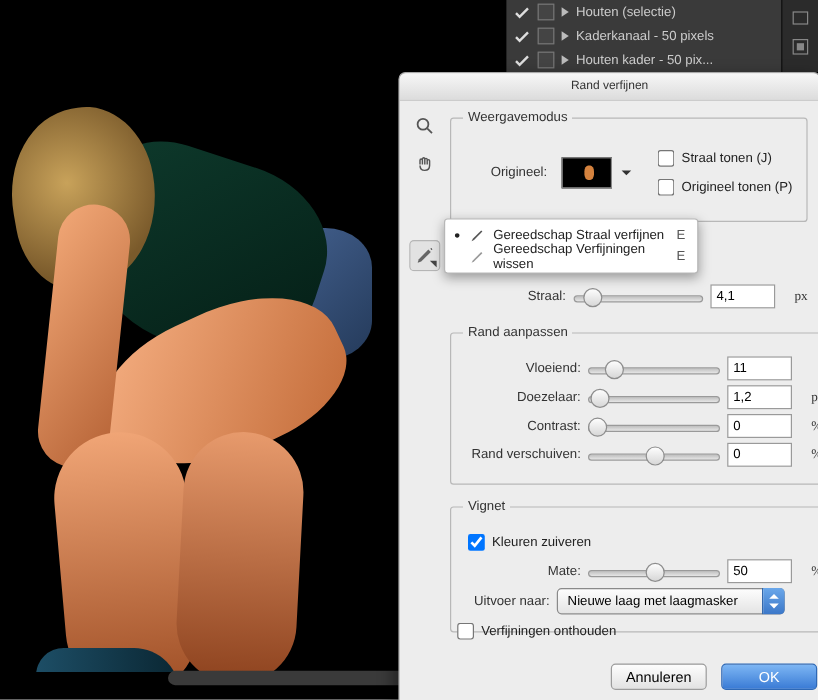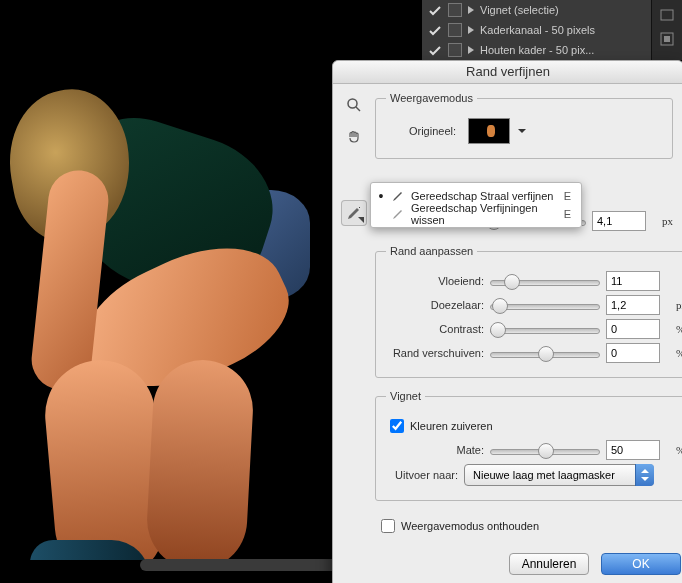--- a/index.html
+++ b/index.html
@@ -17,21 +17,21 @@
 .scrollbar-h{position:absolute;left:140px;bottom:12px;width:260px;height:12px;background:#3a3a3a;border-radius:6px;}
 .layers-panel{position:absolute;right:0;top:0;width:260px;height:60px;background:#3a3a3a;color:#ccc;}
 .layer-row{display:flex;align-items:center;height:20px;padding:0 6px;gap:6px;}
 .chk{width:14px;height:11px;}
 .layer-sq{width:12px;height:12px;border:1px solid #777;background:#444;}
 .layer-tri{width:0;height:0;border-top:4px solid transparent;border-bottom:4px solid transparent;border-left:6px solid #bbb;}
 .layer-label{flex:1;white-space:nowrap;overflow:hidden;text-overflow:ellipsis;}
 .panel-strip{position:absolute;right:0;top:0;width:30px;height:60px;background:#2b2b2b;border-left:1px solid #111;}
 .panel-strip div{width:18px;height:18px;margin:6px auto;}
 .dialog{position:absolute;left:332px;top:60px;width:350px;height:523px;background:#ededed;border:1px solid #a9a9a9;border-top-left-radius:6px;border-top-right-radius:6px;box-shadow:-4px 4px 12px rgba(0,0,0,0.4);}
-.titlebar{height:22px;line-height:22px;text-align:center;background:linear-gradient(#f7f7f7,#dcdcdc);border-bottom:1px solid #b7b7b7;border-top-left-radius:6px;border-top-right-radius:6px;font-size:13px;color:#333;}
+.titlebar{height:22px;line-height:22px;text-align:center;background:linear-gradient(#f7f7f7,#dcdcdc);border-bottom:1px solid #b7b7b7;border-top-left-radius:6px;border-top-right-radius:6px;font-size:10px;color:#333;}
 .dialog-body{position:relative;padding:8px 10px 0 42px;}
 .toolcol{position:absolute;left:8px;top:8px;width:26px;}
 .toolbtn{width:26px;height:26px;display:flex;align-items:center;justify-content:center;margin-bottom:6px;color:#555;border-radius:4px;}
 .toolbtn.sel{background:#e2e2e2;box-shadow:inset 0 0 0 1px #b5b5b5;}
 fieldset{border:1px solid #b8b8b8;border-radius:3px;margin:0 0 12px 0;padding:10px 10px 10px 10px;}
 legend{padding:0 4px;color:#333;}
 .row{display:flex;align-items:center;margin:4px 0;}
 .lab{width:98px;text-align:right;padding-right:6px;color:#333;}
 .slider{height:16px;position:relative;margin-right:6px;}
 .sl-track{position:absolute;left:0;right:0;top:7px;height:4px;background:linear-gradient(#bfbfbf,#e6e6e6);border:1px solid #9a9a9a;border-radius:3px;}
@@ -77,21 +77,21 @@
 </div>
 <div class="scrollbar-h"></div>
 
 <div class="layers-panel">
   <div class="layer-row">
     <svg class="chk" viewBox="0 0 14 11">
         <path fill="none" stroke="#ddd" stroke-width="2" d="M2 6l3 3 7-7"></path>
       </svg>
     <span class="layer-sq"></span>
     <span class="layer-tri"></span>
-    <span class="layer-label">Vignet (selectie)</span>
+    <span class="layer-label">Houten (selectie)</span>
   </div>
   <div class="layer-row">
     <svg class="chk" viewBox="0 0 14 11">
         <path fill="none" stroke="#ddd" stroke-width="2" d="M2 6l3 3 7-7"></path>
       </svg>
     <span class="layer-sq"></span>
     <span class="layer-tri"></span>
     <span class="layer-label">Kaderkanaal - 50 pixels</span>
   </div>
   <div class="layer-row">
@@ -140,20 +140,30 @@
           </svg>
         </div>
     </div>
 
     <fieldset>
       <legend>Weergavemodus</legend>
       <div class="row">
         <span class="lab" style="width:70px">Origineel:</span>
         <div class="swatch"></div>
         <span class="swatch-caret"></span>
+        <div style="margin-left:18px">
+          <div class="row">
+              <input type="checkbox" class="chkbox" style="">
+              <span>Straal tonen (J)</span>
+            </div>
+          <div class="row">
+              <input type="checkbox" class="chkbox" style="">
+              <span>Origineel tonen (P)</span>
+            </div>
+        </div>
       </div>
     </fieldset>
 
     <div style="height:36px"></div>
     <div class="row">
       <span class="lab">Straal:</span>
       <div class="slider" style="width:110px">
           <div class="sl-track"></div>
           <div class="sl-knob" style="left:8px"></div>
         </div>
@@ -223,21 +233,21 @@
           </select>
           <div class="bluecap"></div>
         </div>
       </div>
     </fieldset>
 
   </div>
 
   <div class="remember">
     <input type="checkbox" class="chkbox" style="">
-    <span>Weergavemodus onthouden</span>
+    <span>Verfijningen onthouden</span>
   </div>
 
   <div class="footer">
     <button class="btn">Annuleren</button>
     <button class="btn-primary">OK</button>
   </div>
 </div>
 
 <div class="popup">
   <div class="popup-row sel">

